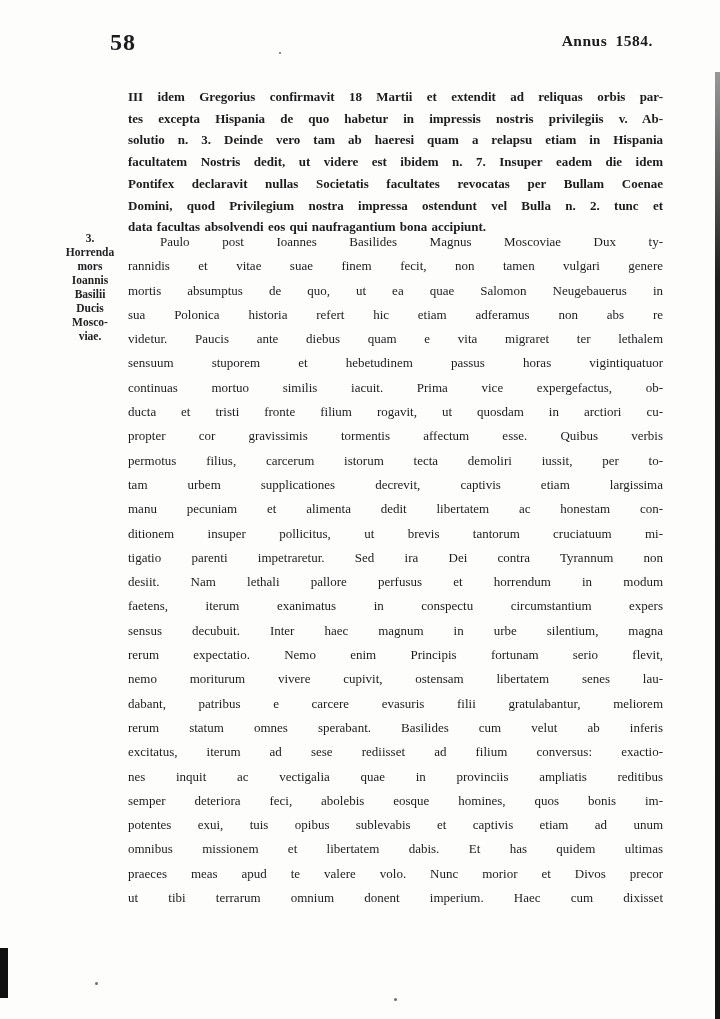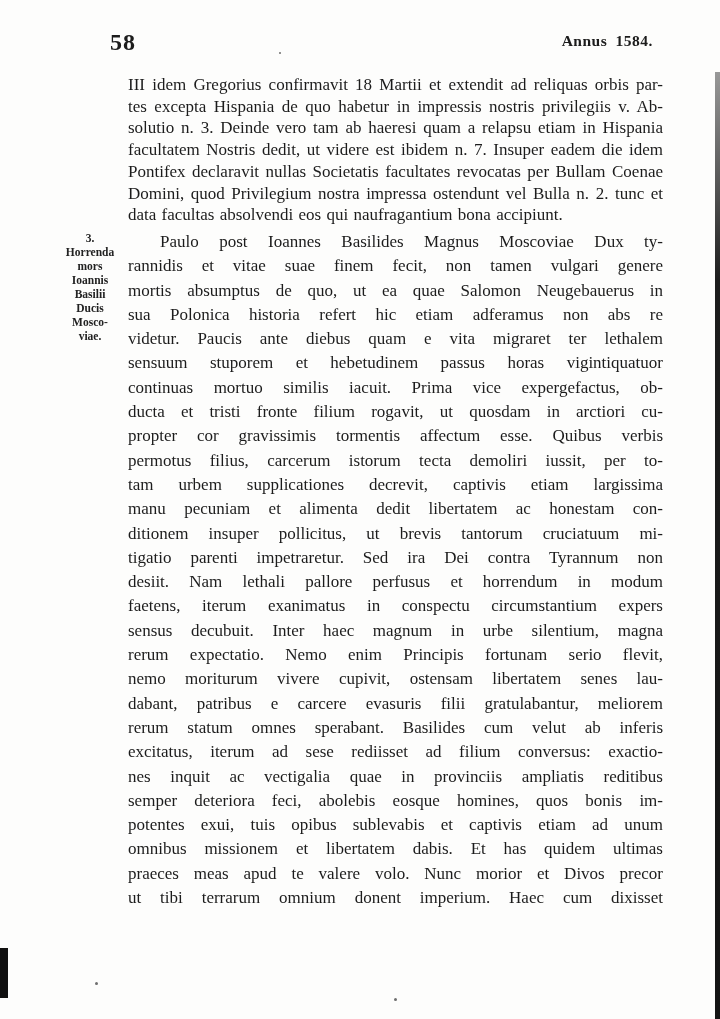--- a/index.html
+++ b/index.html
@@ -19,37 +19,37 @@
     font-size: 24px; font-weight: bold; letter-spacing: 1px;
   }
   .running-title {
     position: absolute; left: 128px; top: 32px; width: 490px;
     text-align: right; font-size: 15.5px; font-weight: bold;
     letter-spacing: 0.5px; word-spacing: 4px; padding-left: 35px;
   }
 
   
   .intro {
-    position: absolute; left: 128px; top: 74px; width: 535px;
-    font-size: 17px; line-height: 21.7px; font-weight: normal;
+    position: absolute; left: 128px; top: 86px; width: 535px;
+    font-size: 13px; line-height: 21.7px; font-weight: bold;
   }
   .intro .line { text-align: justify; text-align-last: justify; word-spacing: 1px; }
   .intro .line:last-child { text-align-last: left; }
 
   
   .margin-note {
     position: absolute; left: 45px; top: 231px; width: 90px;
     font-size: 11.5px; line-height: 14px; text-align: center;
     font-weight: bold; color: #222;
   }
 
   
   .body-par {
     position: absolute; left: 128px; top: 230px; width: 535px;
-    font-size: 17px; line-height: 24.3px;
+    font-size: 13px; line-height: 24.3px;
   }
   .body-par .line { text-align: justify; text-align-last: justify; }
   .body-par .line:first-child { padding-left: 32px; }
 
   
   .edge-right {
     position: absolute; right: 0; top: 72px; width: 5px; height: 947px;
     background: linear-gradient(to bottom, rgba(30,30,30,.45), #1d1d1d 22%, #141414);
   }
   .edge-left-bar {

